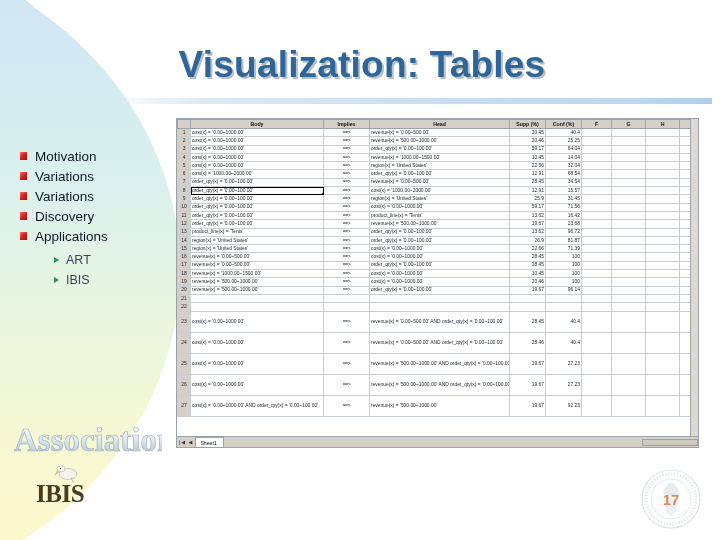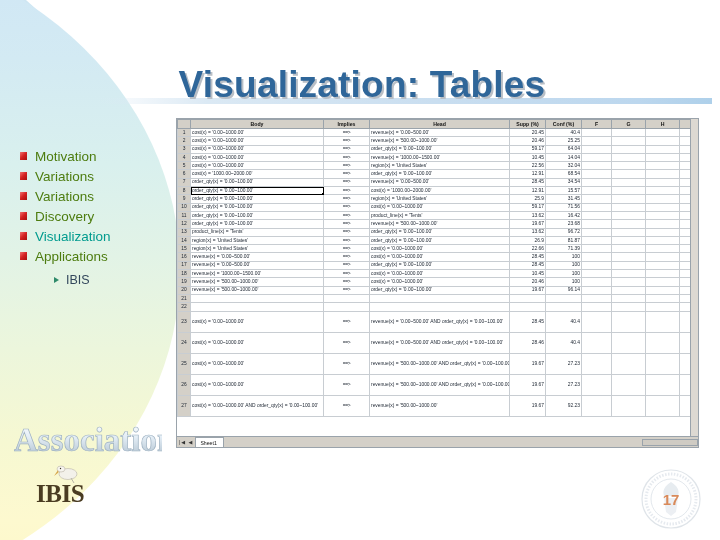--- a/index.html
+++ b/index.html
@@ -51,21 +51,20 @@
   .title {
     position: absolute;
     left: 4px; right: 0; top: 44px;
     text-align: center;
     font-size: 37px;
     font-weight: bold;
     letter-spacing: .2px;
     color: #2f6699;
     text-shadow: 2px 2px 0 #b9bfc6;
     z-index: 5;
-    margin-top: 20px;
   }
   .title-rule {
     position: absolute;
     left: 96px; top: 98px;
     width: 616px; height: 6px;
     background: linear-gradient(90deg,
        rgba(255,255,255,0) 0%,
        #dbe9f4 18%,
        #c9def0 55%,
        #bcd7ee 88%,
@@ -87,21 +86,21 @@
     margin-bottom: 0px;
   }
   .bullet-mark {
     width: 7px; height: 8px;
     margin-right: 8px;
     flex: 0 0 auto;
     background: linear-gradient(135deg, #f07070 0%, #d32020 50%, #a81010 100%);
   }
   .bullet-label {
     font-size: 13.5px;
-    color: #4d7c0f;
+    color: #0f172a;
     white-space: nowrap;
   }
   .bullet-row.highlight .bullet-label { color: #009b8e; }
 
   .subbullets { margin-top: 4px; padding-left: 34px; }
   .subbullet-row {
     display: flex;
     align-items: center;
     height: 20px;
   }
@@ -304,30 +303,30 @@
       <span class="bullet-label">Variations</span>
     </div>
     <div class="bullet-row">
       <span class="bullet-mark"></span>
       <span class="bullet-label">Variations</span>
     </div>
     <div class="bullet-row">
       <span class="bullet-mark"></span>
       <span class="bullet-label">Discovery</span>
     </div>
-    <div class="bullet-row highlight">
-      <span class="bullet-mark"></span>
-      <span class="bullet-label">Visualization</span>
-    </div>
     <div class="bullet-row">
       <span class="bullet-mark"></span>
       <span class="bullet-label">Applications</span>
     </div>
 
     <div class="subbullets">
+      <div class="subbullet-row">
+        <span class="subbullet-mark"></span>
+        <span class="subbullet-label">ART</span>
+      </div>
       <div class="subbullet-row">
         <span class="subbullet-mark"></span>
         <span class="subbullet-label">IBIS</span>
       </div>
     </div>
   </div>
 
   <div class="wordart">
     <svg width="150" height="48" viewBox="0 0 150 48">
       <defs>

